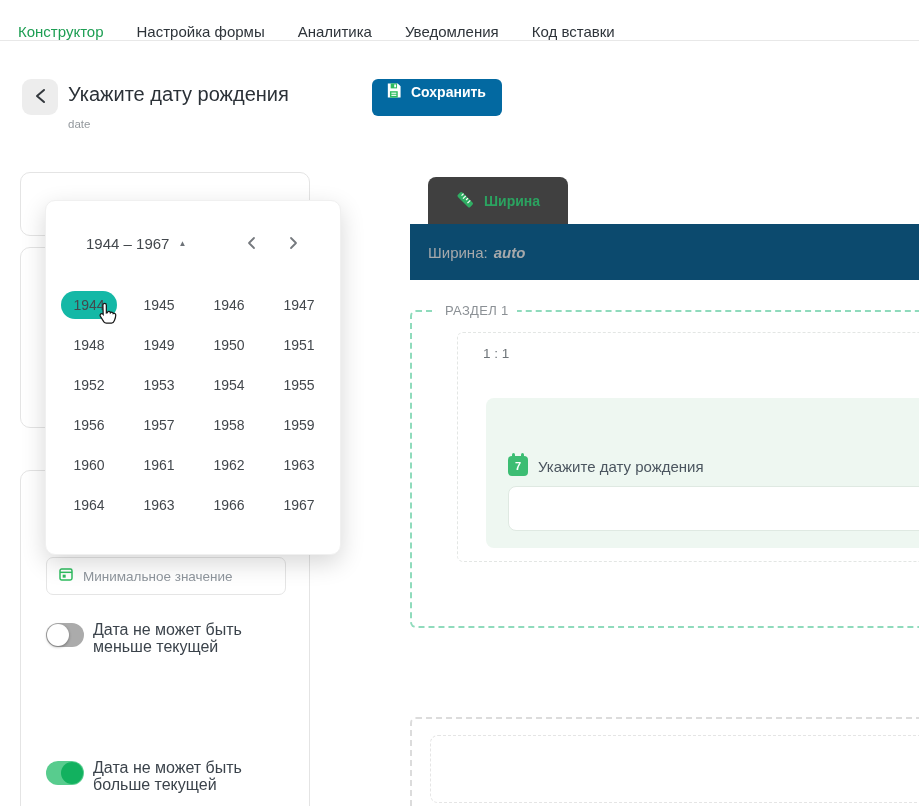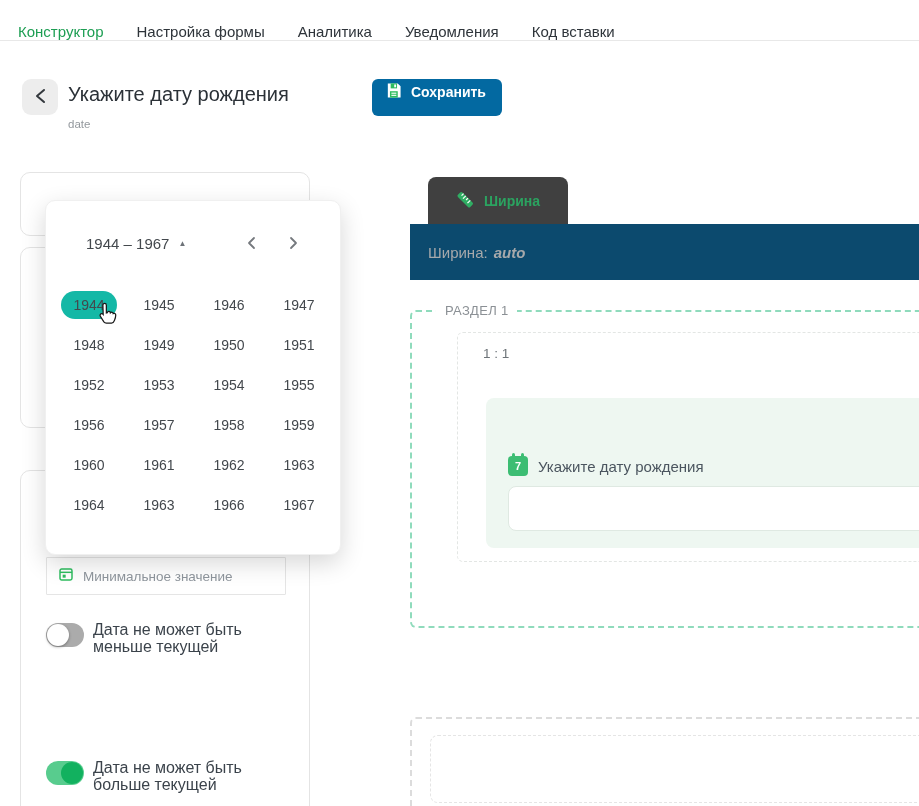--- a/index.html
+++ b/index.html
@@ -26,21 +26,21 @@
               display:flex; align-items:center; gap:9px; font-size:14px; font-weight:600;
               font-family:inherit; }
 
   
   .card { position:absolute; background:#fff; border:1px solid #e4e4e4; border-radius:10px; }
   .card-a { left:20px; top:172px; width:290px; height:64px; }
   .card-b { left:20px; top:247px; width:290px; height:181px; }
   .card-c { left:20px; top:470px; width:290px; height:380px; }
 
   .pseudo-input { position:absolute; left:25px; width:240px; height:38px;
-                  border:1px solid #e5e5e5; border-radius:1px; background:#fff;
+                  border:1px solid #e5e5e5; border-radius:7px; background:#fff;
                   display:flex; align-items:center; gap:9px; padding:0 11px; }
   .pseudo-input input { border:none; outline:none; flex:1; min-width:0; font-size:13.5px;
                         font-family:inherit; color:#3b434b; background:transparent; }
   .min-field { top:86px; }
   .min-field input::placeholder { color:#8f969d; }
   .max-field { top:230px; }
   .max-field input::placeholder { color:#a9afb5; }
 
   .toggle { position:absolute; left:25px; width:38px; height:24px; border-radius:12px; cursor:pointer; }
   .toggle.off { background:#ababab; }

